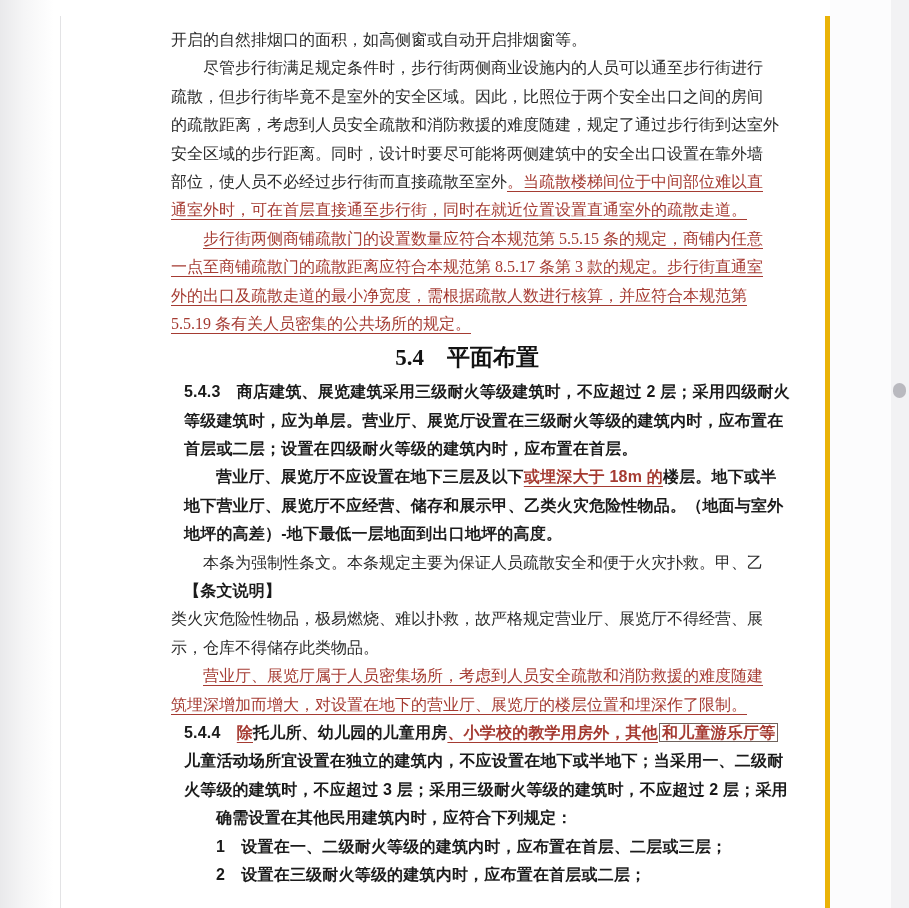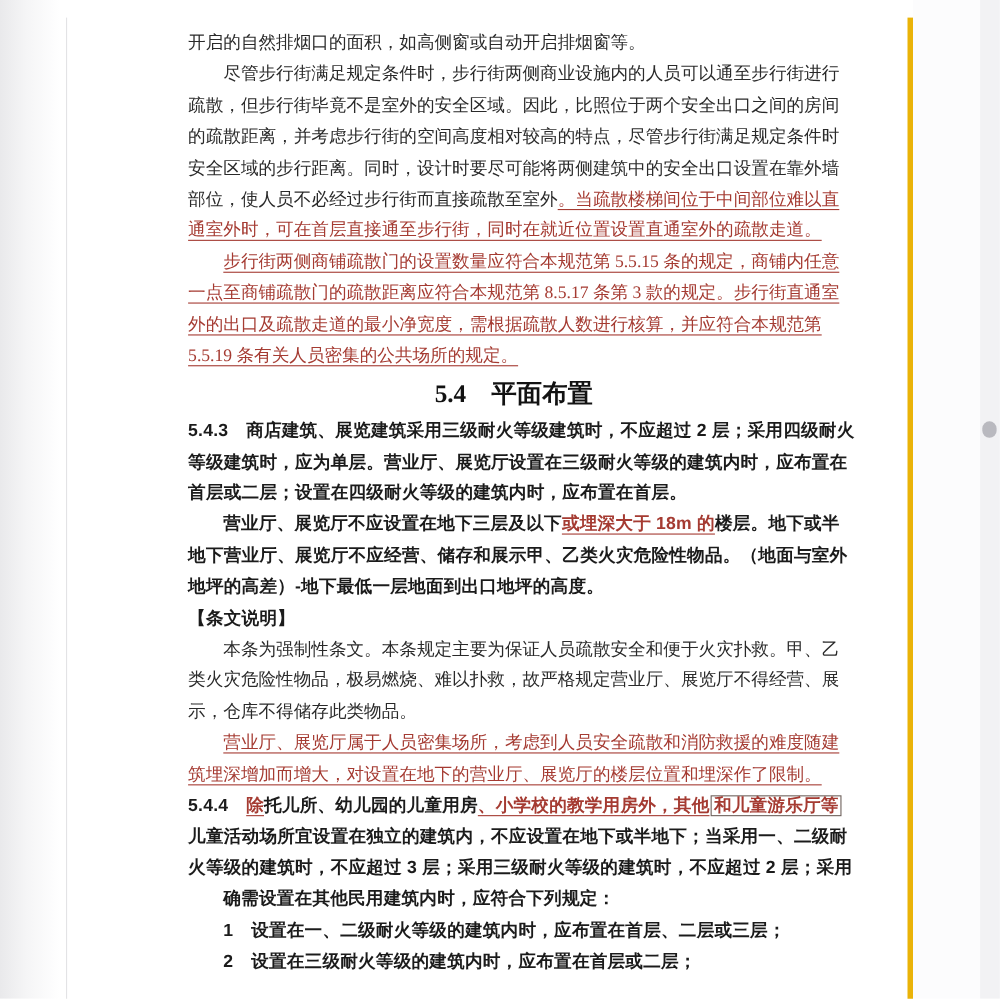--- a/index.html
+++ b/index.html
@@ -47,21 +47,21 @@
     position:absolute;left:110px;top:10px;width:592px;
   }
   .line{
     height:28.4px;line-height:28.4px;font-size:16px;
     white-space:nowrap;color:var(--text-black);
   }
   .line.indent{padding-left:32px;}
   .expl{font-family:"Liberation Serif","DejaVu Serif",serif;color:var(--text-black);}
   .clause{
     font-family:"Liberation Sans","DejaVu Sans",sans-serif;
-    font-weight:700;color:var(--clause-black);letter-spacing:.2px;
+    font-weight:700;color:var(--clause-black);letter-spacing:.2px;margin-left:13px;
   }
   .heading{
     height:40px;line-height:40px;text-align:center;
     font-family:"Liberation Serif","DejaVu Serif",serif;
     font-weight:700;font-size:23px;color:#121212;white-space:nowrap;
   }
   .seg-black{}
   .seg-red{
     color:var(--accent-red);
     text-decoration:underline;
@@ -79,37 +79,37 @@
 </head>
 <body>
 
 <div class="left-gutter"></div>
 
 <div class="page">
   <div class="content">
       <div class="line expl"><span class="seg-black">开启的自然排烟口的面积，如高侧窗或自动开启排烟窗等。</span></div>
       <div class="line expl indent"><span class="seg-black">尽管步行街满足规定条件时，步行街两侧商业设施内的人员可以通至步行街进行</span></div>
       <div class="line expl"><span class="seg-black">疏散，但步行街毕竟不是室外的安全区域。因此，比照位于两个安全出口之间的房间</span></div>
-      <div class="line expl"><span class="seg-black">的疏散距离，并考虑步行街的空间高度相对较高的特点，尽管步行街满足规定条件时</span></div>
+      <div class="line expl"><span class="seg-black">的疏散距离，考虑到人员安全疏散和消防救援的难度随建，规定了通过步行街到达室外</span></div>
       <div class="line expl"><span class="seg-black">安全区域的步行距离。同时，设计时要尽可能将两侧建筑中的安全出口设置在靠外墙</span></div>
       <div class="line expl"><span class="seg-black">部位，使人员不必经过步行街而直接疏散至室外</span><span class="seg-red">。当疏散楼梯间位于中间部位难以直</span></div>
       <div class="line expl"><span class="seg-red">通室外时，可在首层直接通至步行街，同时在就近位置设置直通室外的疏散走道。</span></div>
       <div class="line expl indent"><span class="seg-red">步行街两侧商铺疏散门的设置数量应符合本规范第 5.5.15 条的规定，商铺内任意</span></div>
       <div class="line expl"><span class="seg-red">一点至商铺疏散门的疏散距离应符合本规范第 8.5.17 条第 3 款的规定。步行街直通室</span></div>
       <div class="line expl"><span class="seg-red">外的出口及疏散走道的最小净宽度，需根据疏散人数进行核算，并应符合本规范第</span></div>
       <div class="line expl"><span class="seg-red">5.5.19 条有关人员密集的公共场所的规定。</span></div>
       <div class="heading"><span class="seg-black">5.4　平面布置</span></div>
       <div class="line clause"><span class="seg-black">5.4.3　商店建筑、展览建筑采用三级耐火等级建筑时，不应超过 2 层；采用四级耐火</span></div>
       <div class="line clause"><span class="seg-black">等级建筑时，应为单层。营业厅、展览厅设置在三级耐火等级的建筑内时，应布置在</span></div>
       <div class="line clause"><span class="seg-black">首层或二层；设置在四级耐火等级的建筑内时，应布置在首层。</span></div>
       <div class="line clause indent"><span class="seg-black">营业厅、展览厅不应设置在地下三层及以下</span><span class="seg-red">或埋深大于 18m 的</span><span class="seg-black">楼层。地下或半</span></div>
       <div class="line clause"><span class="seg-black">地下营业厅、展览厅不应经营、储存和展示甲、乙类火灾危险性物品。（地面与室外</span></div>
       <div class="line clause"><span class="seg-black">地坪的高差）-地下最低一层地面到出口地坪的高度。</span></div>
+      <div class="line expl indent"><span class="seg-black">本条为强制性条文。本条规定主要为保证人员疏散安全和便于火灾扑救。甲、乙</span></div>
       <div class="line clause"><span class="seg-black">【条文说明】</span></div>
-      <div class="line expl indent"><span class="seg-black">本条为强制性条文。本条规定主要为保证人员疏散安全和便于火灾扑救。甲、乙</span></div>
       <div class="line expl"><span class="seg-black">类火灾危险性物品，极易燃烧、难以扑救，故严格规定营业厅、展览厅不得经营、展</span></div>
       <div class="line expl"><span class="seg-black">示，仓库不得储存此类物品。</span></div>
       <div class="line expl indent"><span class="seg-red">营业厅、展览厅属于人员密集场所，考虑到人员安全疏散和消防救援的难度随建</span></div>
       <div class="line expl"><span class="seg-red">筑埋深增加而增大，对设置在地下的营业厅、展览厅的楼层位置和埋深作了限制。</span></div>
       <div class="line clause"><span class="seg-black">5.4.4　</span><span class="seg-red">除</span><span class="seg-black">托儿所、幼儿园的儿童用房</span><span class="seg-red">、小学校的教学用房外，其他</span><span class="seg-redbox">和儿童游乐厅等</span></div>
       <div class="line clause"><span class="seg-black">儿童活动场所宜设置在独立的建筑内，不应设置在地下或半地下；当采用一、二级耐</span></div>
       <div class="line clause"><span class="seg-black">火等级的建筑时，不应超过 3 层；采用三级耐火等级的建筑时，不应超过 2 层；采用</span></div>
       <div class="line clause indent"><span class="seg-black">确需设置在其他民用建筑内时，应符合下列规定：</span></div>
       <div class="line clause indent"><span class="seg-black">1　设置在一、二级耐火等级的建筑内时，应布置在首层、二层或三层；</span></div>
       <div class="line clause indent"><span class="seg-black">2　设置在三级耐火等级的建筑内时，应布置在首层或二层；</span></div>

